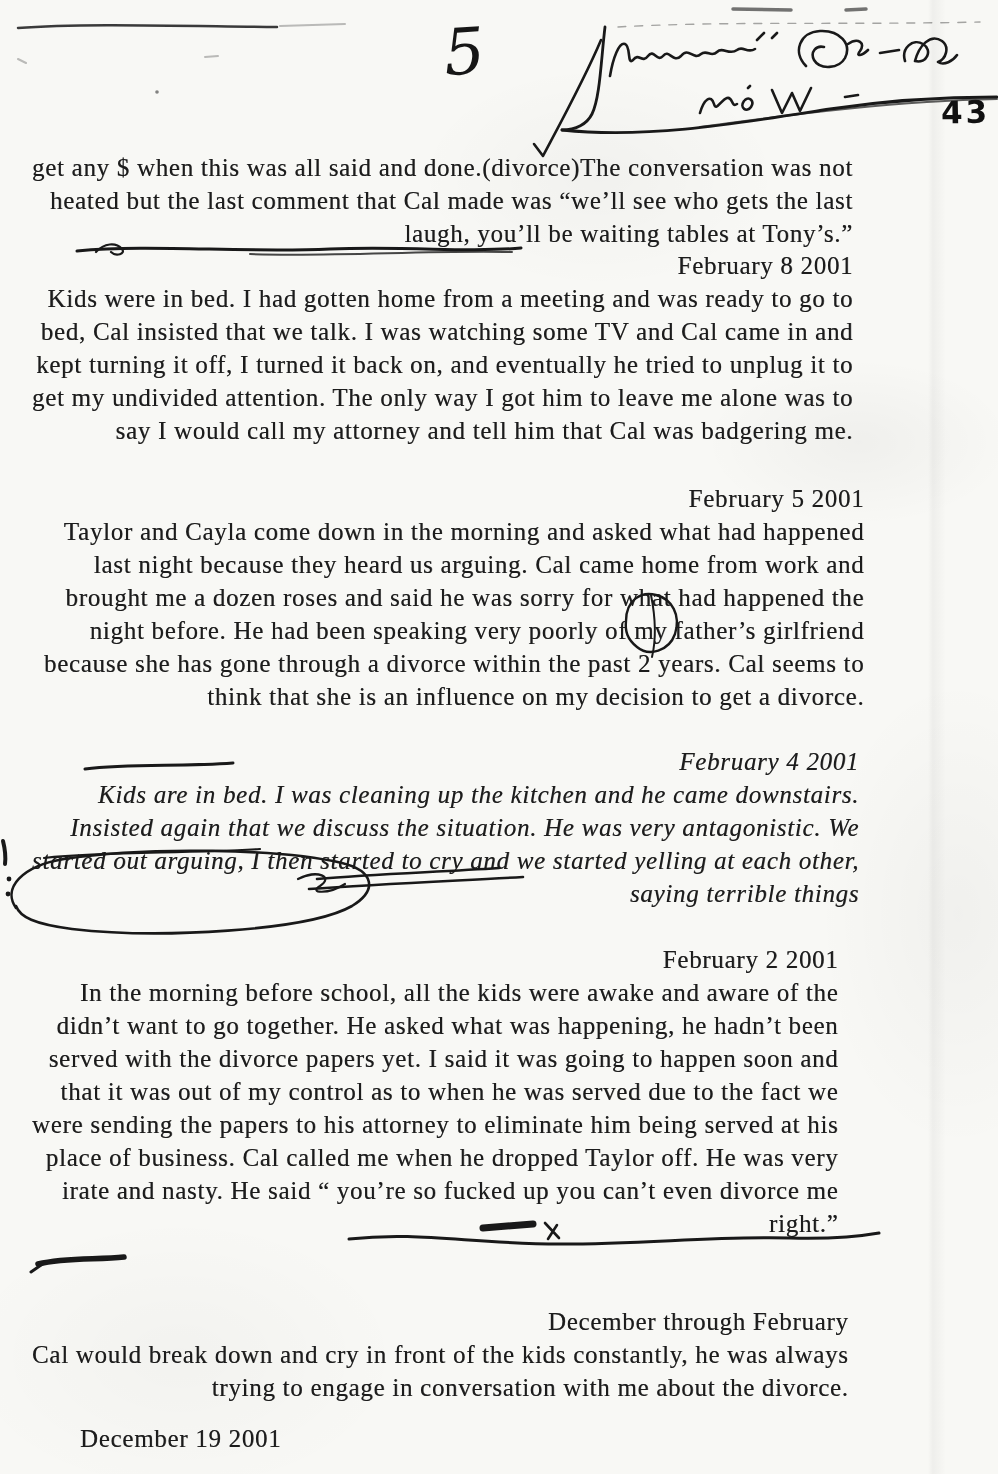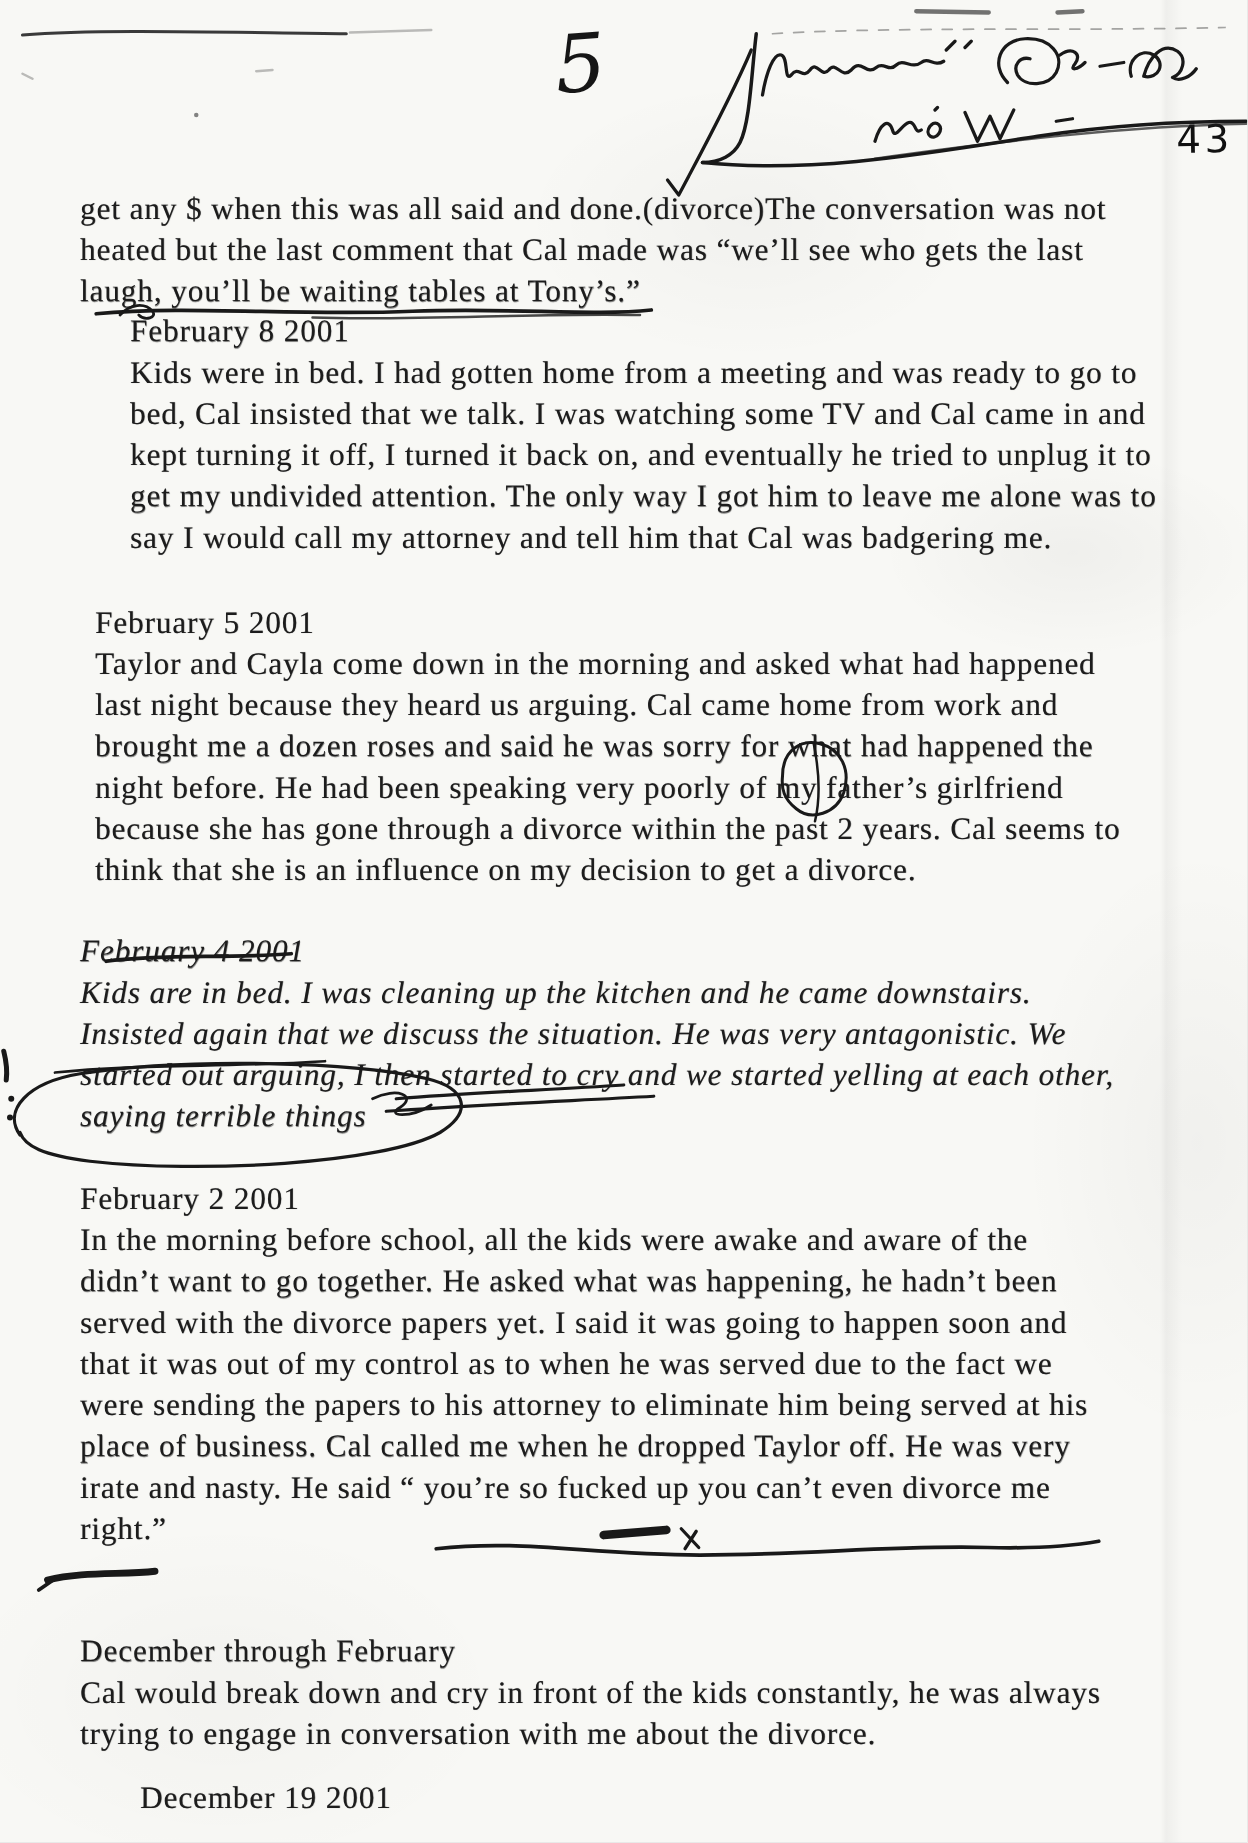--- a/index.html
+++ b/index.html
@@ -7,54 +7,54 @@
     position:relative;width:998px;height:1474px;overflow:hidden;
     font-family:"Liberation Serif","DejaVu Serif",serif;color:#1c1c1c;
     background:
       radial-gradient(220px 120px at 86% 30%, rgba(0,0,0,.035), transparent 70%),
       radial-gradient(200px 340px at 96% 62%, rgba(0,0,0,.03), transparent 70%),
       radial-gradient(320px 200px at 18% 92%, rgba(0,0,0,.022), transparent 70%),
       radial-gradient(260px 160px at 60% 12%, rgba(0,0,0,.028), transparent 70%),
       linear-gradient(90deg, transparent 0 928px, rgba(0,0,0,.04) 933px, transparent 946px),
       #f8f8f5;
   }
-  .entry{position:absolute;left:64px;white-space:nowrap;}
+  .entry{position:absolute;left:32px;white-space:nowrap;text-align:right;}
   .line,.heading{
     height:33px;line-height:33px;font-size:25px;letter-spacing:0.7px;
     text-shadow:0.35px 0.35px 0.55px rgba(25,25,25,.55);
   }
   .hand-five{
     position:absolute;left:444px;top:20px;font-size:64px;line-height:1;
     font-family:"DejaVu Serif",serif;font-style:italic;font-weight:400;
     transform:rotate(-4deg);color:#161616;
   }
   .hand-fortythree{
     position:absolute;left:941px;top:97px;font-size:31px;line-height:1;
-    font-family:"DejaVu Sans","Liberation Sans",sans-serif;font-weight:400;
+    font-family:"DejaVu Sans","Liberation Sans",sans-serif;font-weight:700;
     letter-spacing:3px;transform:rotate(-1deg);color:#111;
   }
   svg.overlay{position:absolute;left:0;top:0;width:998px;height:1474px;pointer-events:none;}
   svg.overlay path{fill:none;stroke:#191919;stroke-linecap:round;stroke-linejoin:round;}
 </style>
 </head>
 <body>
 
 <div class="page">
 
   <div class="hand-five">5</div>
 
   <div class="hand-fortythree">43</div>
 
   <main>
       <section class="entry" style="top: 151px;">
         <div class="line">get any $ when this was all said and done.(divorce)The conversation was not</div>
         <div class="line">heated but the last comment that Cal made was “we’ll see who gets the last</div>
         <div class="line">laugh, you’ll be waiting tables at Tony’s.”</div>
       </section>
-      <section class="entry" style="top: 249px; margin-left: 40px;">
+      <section class="entry" style="top: 249px;">
         <div class="line heading">February 8 2001</div>
         <div class="line">Kids were in bed. I had gotten home from a meeting and was ready to go to</div>
         <div class="line">bed, Cal insisted that we talk. I was watching some TV and Cal came in and</div>
         <div class="line">kept turning it off, I turned it back on, and eventually he tried to unplug it to</div>
         <div class="line">get my undivided attention. The only way I got him to leave me alone was to</div>
         <div class="line">say I would call my attorney and tell him that Cal was badgering me.</div>
       </section>
       <section class="entry" style="top: 482px; margin-left: 12px;">
         <div class="line heading">February 5 2001</div>
         <div class="line">Taylor and Cayla come down in the morning and asked what had happened</div>

